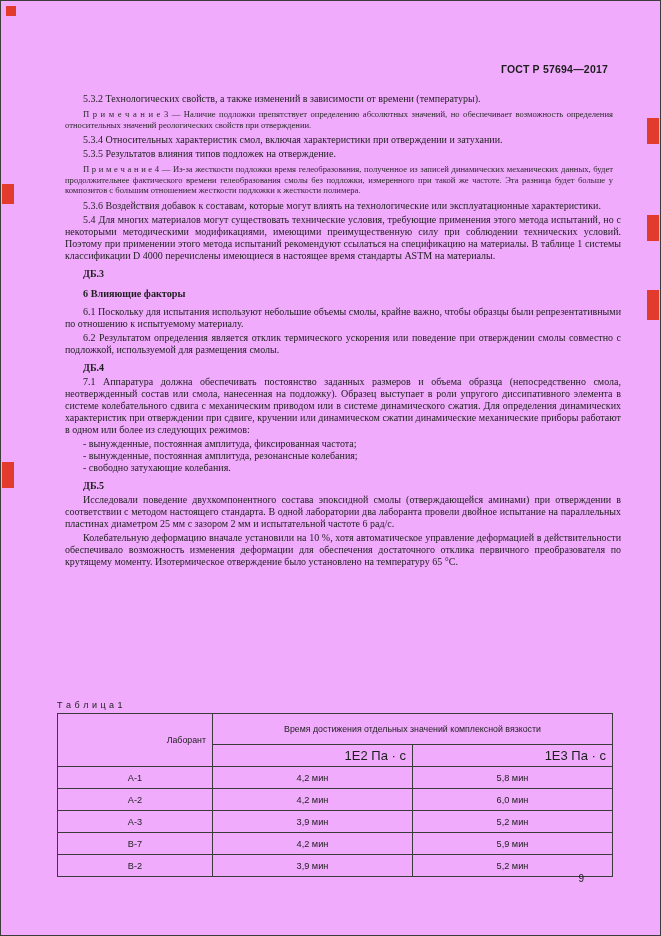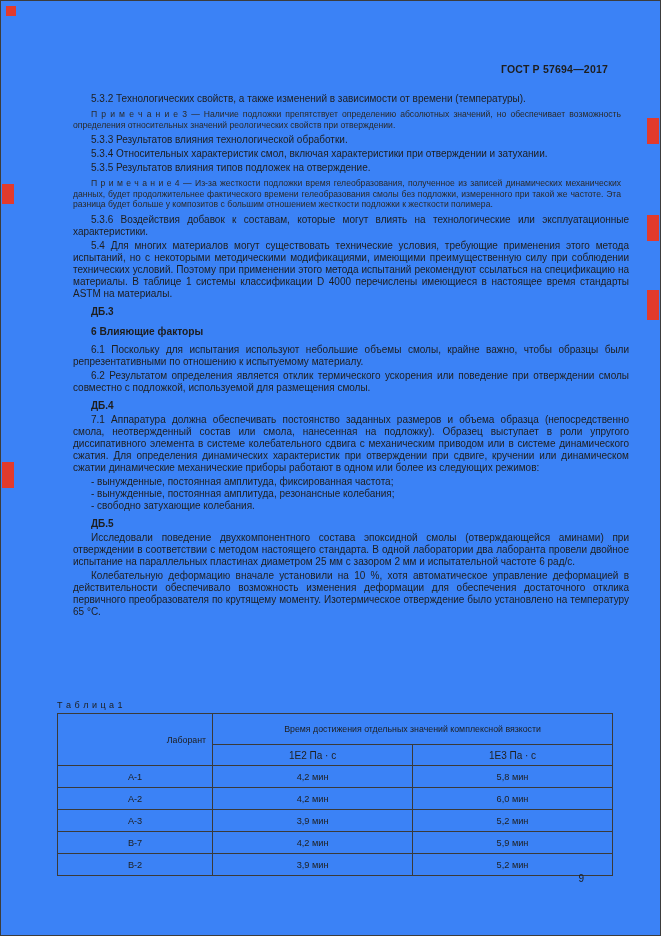--- a/index.html
+++ b/index.html
@@ -1,43 +1,44 @@
 <!DOCTYPE html>
 <html style="--marker_red: #e23a2c;"><head>
 <meta charset="utf-8">
 <style>
   html, body { margin: 0; padding: 0; background: #9a9a9a; }
   .page {
     position: relative;
     width: 661px;
     height: 936px;
-    background: #3b82f6;
+    background: #f0abfc;
     border: 1px solid #3c3c3c;
     box-sizing: border-box;
     font-family: "Liberation Sans", sans-serif;
     color: #1e1e1e;
     overflow: hidden;
     margin: 0 auto;
   }
   .header {
     position: absolute;
     top: 62px;
     right: 52px;
     font-size: 10.5px;
     font-weight: bold;
     letter-spacing: 0.2px;
   }
   .content {
     position: absolute;
     top: 92px;
-    left: 72px;
+    left: 64px;
     width: 556px;
     font-size: 10px;
     line-height: 12px;
     text-align: justify;
+    font-family: Liberation Serif, serif;
   }
   .p   { margin: 0 0 2px 0; text-indent: 18px; }
   .note { margin: 4px 8px 4px 0; font-size: 8.6px; line-height: 10.6px; text-indent: 18px; color: #2a2a2a; }
   .li  { margin: 0; padding-left: 18px; }
   .h-db { margin: 6px 0 2px 0; font-weight: bold; text-indent: 18px; }
   .h    { margin: 8px 0 6px 0; font-weight: bold; text-indent: 18px; font-size: 10.2px; }
   .table-label {
     position: absolute;
     top: 699px;
     left: 56px;
@@ -54,21 +55,21 @@
     color: #1e1e1e;
   }
   table.t td {
     border: 1px solid #3a3a3a;
     padding: 3px 6px;
     text-align: center;
     height: 15px;
   }
   table.t td.c1h { width: 146px; text-align: right; padding-left: 12px; font-size: 8.8px; }
   table.t td.span-h { font-size: 8.8px; height: 24px; }
-  table.t td.sub-h  { font-size: 10px; height: 14px; width: 204px; }
+  table.t td.sub-h  { font-size: 13px; height: 14px; width: 204px; text-align: right; }
   .page-number {
     position: absolute;
     top: 872px;
     right: 76px;
     font-size: 10px;
   }
   .marker { position: absolute; background: var(--marker_red, #e23a2c); }
   .m1 { left: 5px;  top: 5px;   width: 10px; height: 10px; }
   .m2 { right: 1px; top: 117px; width: 12px; height: 26px; }
   .m3 { left: 1px;  top: 183px; width: 12px; height: 20px; }
@@ -88,21 +89,20 @@
   <div class="marker m5"></div>
   <div class="marker m6"></div>
 
   <div class="header">
     <span>ГОСТ Р 57694—2017</span>
   </div>
 
   <div class="content">
     <p class="p">5.3.2 Технологических свойств, а также изменений в зависимости от времени (температуры).</p>
     <p class="note">П р и м е ч а н и е  3 — Наличие подложки препятствует определению абсолютных значений, но обеспечивает возможность определения относительных значений реологических свойств при отверждении.</p>
-    <p class="p">5.3.3 Результатов влияния технологической обработки.</p>
     <p class="p">5.3.4 Относительных характеристик смол, включая характеристики при отверждении и затухании.</p>
     <p class="p">5.3.5 Результатов влияния типов подложек на отверждение.</p>
     <p class="note">П р и м е ч а н и е  4 — Из-за жесткости подложки время гелеобразования, полученное из записей динамических механических данных, будет продолжительнее фактического времени гелеобразования смолы без подложки, измеренного при такой же частоте. Эта разница будет больше у композитов с большим отношением жесткости подложки к жесткости полимера.</p>
     <p class="p">5.3.6 Воздействия добавок к составам, которые могут влиять на технологические или эксплуатационные характеристики.</p>
     <p class="p">5.4 Для многих материалов могут существовать технические условия, требующие применения этого метода испытаний, но с некоторыми методическими модификациями, имеющими преимущественную силу при соблюдении технических условий. Поэтому при применении этого метода испытаний рекомендуют ссылаться на спецификацию на материалы. В таблице 1 системы классификации D 4000 перечислены имеющиеся в настоящее время стандарты ASTM на материалы.</p>
     <p class="h-db">ДБ.3</p>
     <p class="h">6 Влияющие факторы</p>
     <p class="p">6.1 Поскольку для испытания используют небольшие объемы смолы, крайне важно, чтобы образцы были репрезентативными по отношению к испытуемому материалу.</p>
     <p class="p">6.2 Результатом определения является отклик термического ускорения или поведение при отверждении смолы совместно с подложкой, используемой для размещения смолы.</p>
     <p class="h-db">ДБ.4</p>

